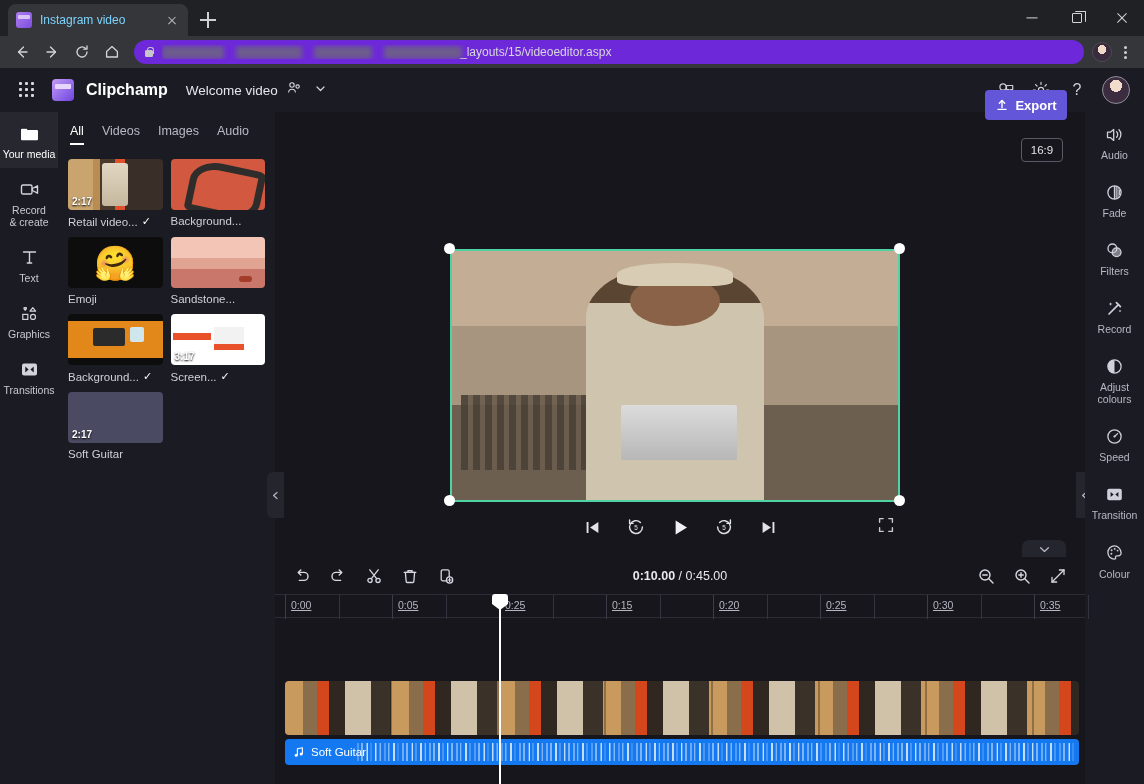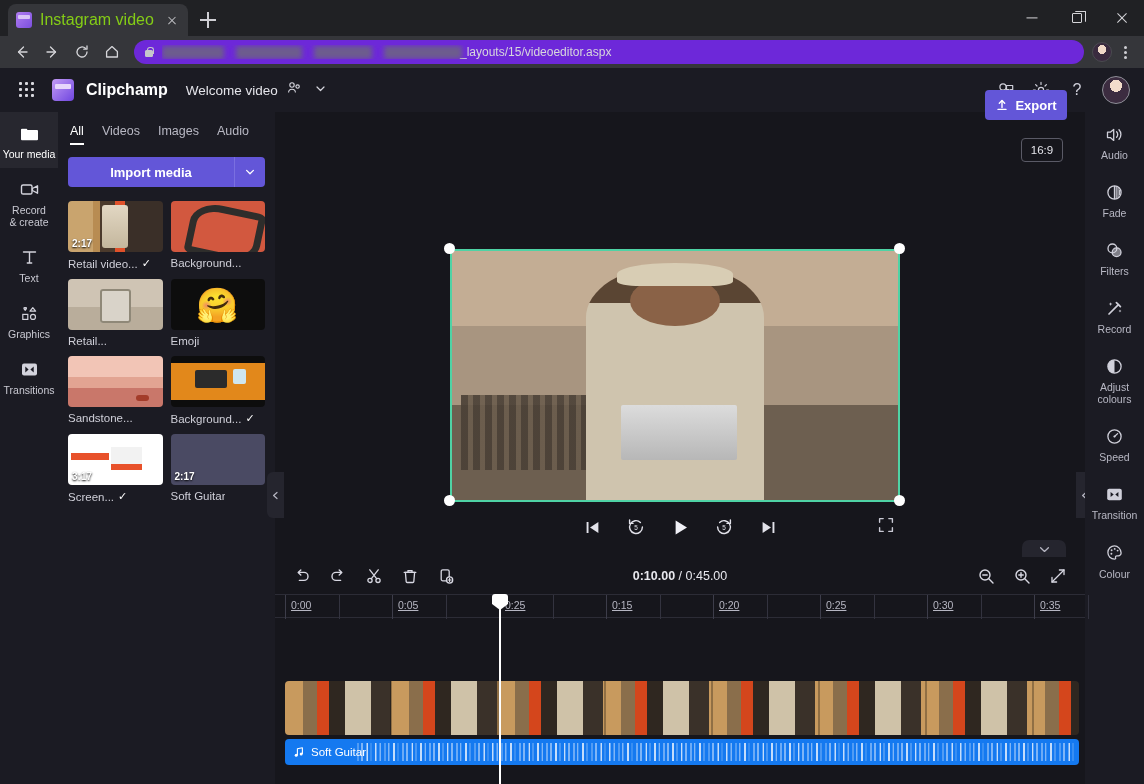--- a/index.html
+++ b/index.html
@@ -25,21 +25,21 @@
   .tab-fav {
     width: 16px; height: 16px; border-radius: 3px;
     background: linear-gradient(135deg,#b07cf0,#7b4fe0);
     position: relative; flex: 0 0 auto;
   }
   .tab-fav::after {
     content:""; position:absolute; left:2px; top:3px; width:12px; height:4px;
     background:#d9c4f7; border-radius:1px;
   }
   .tab-title {
-    font-size: 16px; color: #84cc16; white-space: nowrap;
+    font-size: 12px; color: #7dd3fc; white-space: nowrap;
     overflow: hidden; text-overflow: ellipsis; flex: 1 1 auto;
   }
   .tab-close {
     width: 16px; height: 16px; flex: 0 0 auto; position: relative; opacity: .85;
   }
   .tab-close::before, .tab-close::after {
     content:""; position:absolute; left:3px; top:7.5px; width:10px; height:1.2px;
     background:#d5d5d9;
   }
   .tab-close::before { transform: rotate(45deg); }
@@ -480,48 +480,34 @@
       </div>
     </div>
 
     <div class="media-panel">
       <div class="media-tabs">
         <div class="media-tab active">All</div>
         <div class="media-tab">Videos</div>
         <div class="media-tab">Images</div>
         <div class="media-tab">Audio</div>
       </div>
-      <div class="import-row">
-        <div class="import-btn">Import media</div>
-        <div class="import-caret">
-          <svg width="12" height="12" viewBox="0 0 12 12">
-              <path d="M2.6 4.4 6 7.8l3.4-3.4" stroke="#fff" stroke-width="1.3" fill="none" stroke-linecap="round" stroke-linejoin="round"></path>
-            </svg>
-        </div>
-      </div>
       <div class="media-grid" id="media-grid">
           <div class="media-cell">
             <div class="thumb t-retail1">
               <div class="dur">2:17</div>
             </div>
             <div class="cap">
               <div class="cap-txt">Retail video...</div>
               <div class="check">✓</div>
             </div>
           </div>
           <div class="media-cell">
             <div class="thumb t-snake"></div>
             <div class="cap">
               <div class="cap-txt">Background...</div>
-            </div>
-          </div>
-          <div class="media-cell">
-            <div class="thumb t-retail2"></div>
-            <div class="cap">
-              <div class="cap-txt">Retail...</div>
             </div>
           </div>
           <div class="media-cell">
             <div class="thumb t-emoji">🤗</div>
             <div class="cap">
               <div class="cap-txt">Emoji</div>
             </div>
           </div>
           <div class="media-cell">
             <div class="thumb t-sand"></div>

